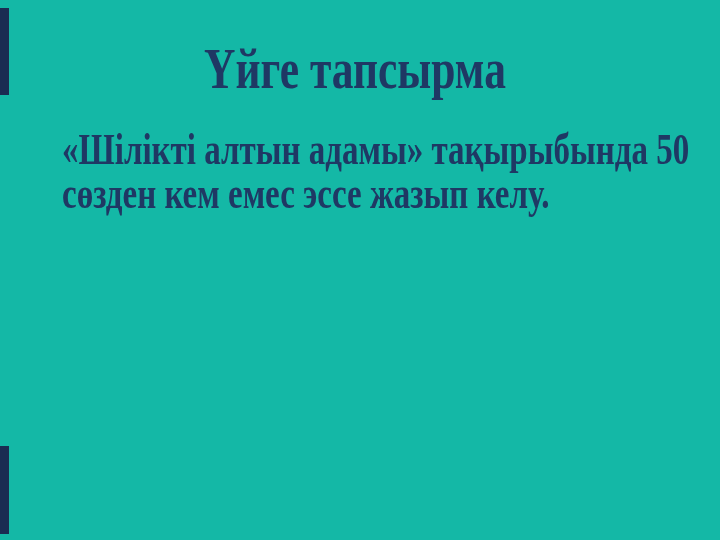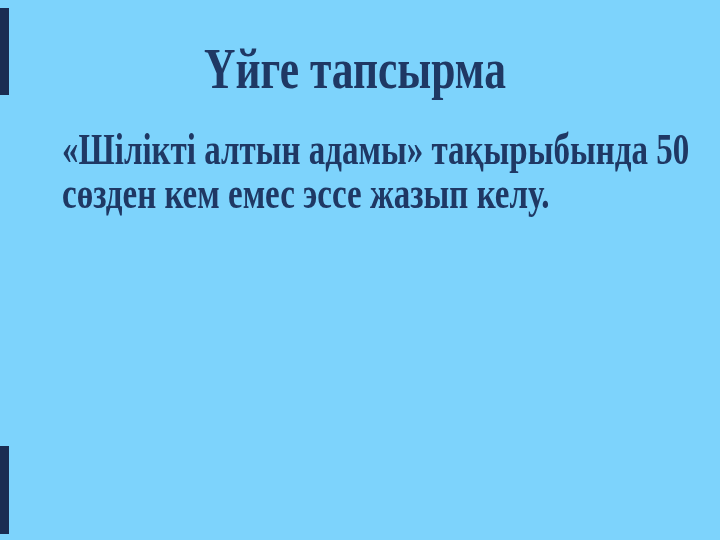--- a/index.html
+++ b/index.html
@@ -4,21 +4,21 @@
   <style>
     html, body {
       margin: 0;
       padding: 0;
       background: #ffffff;
     }
     .slide {
       position: relative;
       width: 720px;
       height: 540px;
-      background: #7dd3fc;
+      background: #14b8a6;
       overflow: hidden;
       font-family: "Liberation Serif", "DejaVu Serif", serif;
     }
     .accent-bar {
       position: absolute;
       left: 0;
       width: 9px;
       background: #1a2c52;
     }
     .accent-bar.top {

